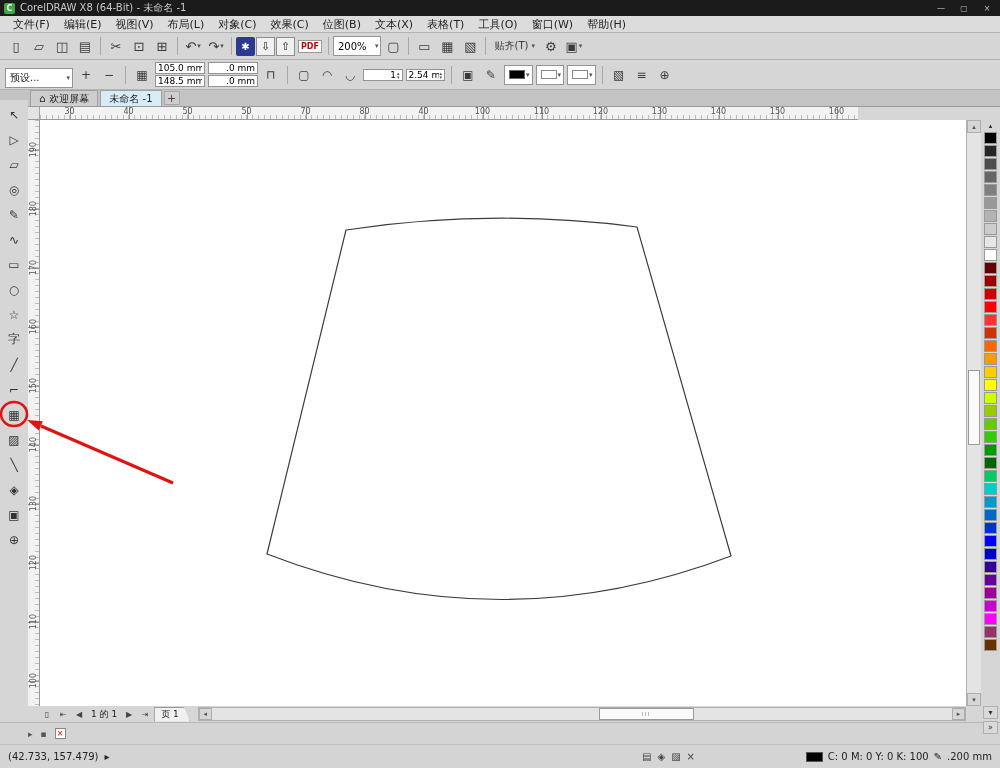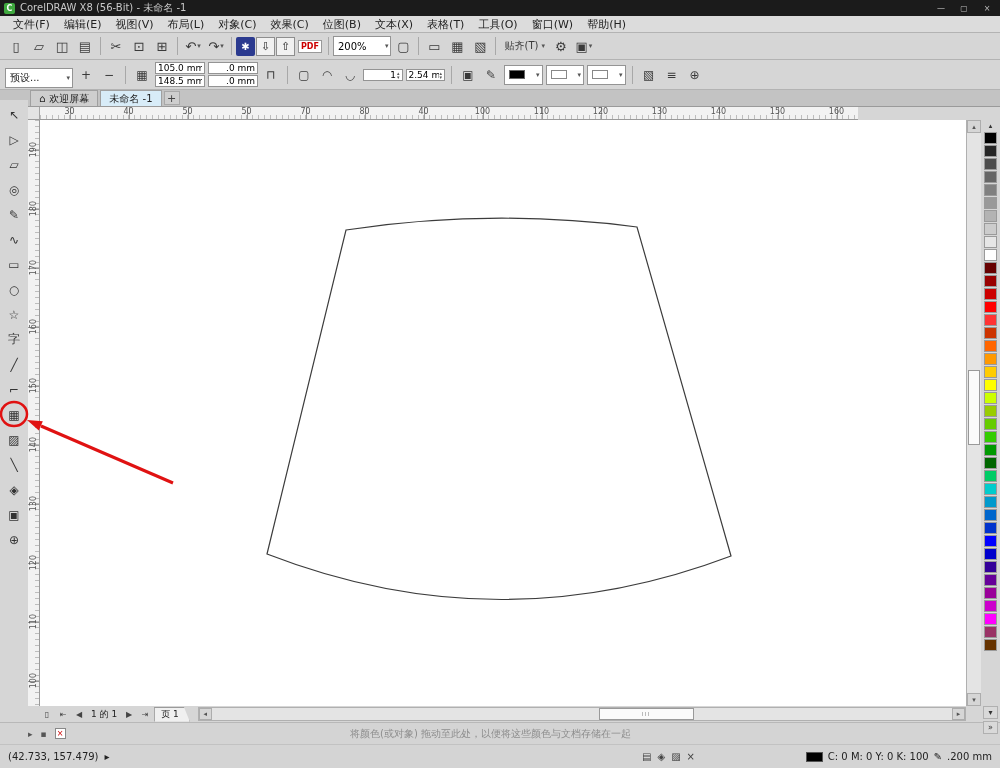--- a/index.html
+++ b/index.html
@@ -30,21 +30,21 @@
   .std-toolbar { position:absolute; top:33px; left:0; right:0; height:27px; background:#d6d6d6;
                  border-bottom:1px solid #b3b3b3; display:flex; align-items:center; padding-left:5px; gap:1px; }
   .tb-btn { height:22px; min-width:22px; font-size:13px; color:#3a3a3a; border-radius:2px; padding:0 2px;
             display:flex; align-items:center; justify-content:center; }
   .tb-sep { width:1px; height:18px; background:#a8a8a8; margin:0 3px; }
   .caret { font-size:7px; color:#555; margin-left:1px; }
   .boxed { border:1px solid #8e8e8e; background:#f1f1f1; width:19px; height:19px; font-size:11px; }
   .launcher { background:#2b3a8f; color:#fff; width:19px; height:19px; font-size:10px; border-radius:2px; }
   .pdf-badge { font-size:8px; font-weight:bold; color:#c00; background:#fff; border:1px solid #999; padding:1px 2px; }
   .combo { height:20px; background:#fff; border:1px solid #949494; display:flex; align-items:center;
-           font-size:10px; padding:0 2px 0 4px; gap:10px; }
+           font-size:10px; padding:0 2px 0 4px; gap:0; }
   .combo input { border:none; outline:none; font-size:10px; font-family:inherit; background:transparent; }
   .zoom-combo input { width:36px; }
   .snap-btn { font-size:10px; gap:2px; padding:0 4px; }
 
   
   .prop-bar { position:absolute; top:60px; left:0; right:0; height:30px; background:#d6d6d6;
               border-bottom:1px solid #b3b3b3; display:flex; align-items:center; padding-left:5px; gap:3px; font-size:10px; }
   .pb-btn { width:20px; height:20px; font-size:12px; color:#3a3a3a; }
   .preset { width:68px; height:20px; justify-content:space-between;margin-top:7px; }
   .stack { display:flex; flex-direction:column; gap:1px; }
@@ -143,21 +143,21 @@
   .cmyk-swatch { width:17px; height:10px; background:#000; border:1px solid #555; }
 
   
   .annotation { position:absolute; inset:0; z-index:50; pointer-events:none; }
 </style>
 </head>
 <body>
 
 <div class="titlebar">
   <div class="app-icon">C</div>
-  <div class="title">CorelDRAW X8 (56-Bit) - 未命名 -1</div>
+  <div class="title">CorelDRAW X8 (64-Bit) - 未命名 -1</div>
   <div class="spacer"></div>
   <div class="win-btn btn">—</div>
   <div class="win-btn btn">▢</div>
   <div class="win-btn btn close">×</div>
 </div>
 
 <div class="menubar">
 
     <span class="menu-item">文件(F)</span>
 
@@ -624,21 +624,20 @@
     <div class="sb-arrow btn">◂</div>
     <div class="h-thumb"></div>
     <div class="sb-arrow btn">▸</div>
   </div>
 </div>
 
 <div class="status-a">
   <span class="mini">▸</span>
   <span class="mini">▪</span>
   <div class="no-color-well">×</div>
-  <span class="drag-hint">将颜色(或对象) 拖动至此处，以便将这些颜色与文档存储在一起</span>
 </div>
 
 <div class="status-b">
   <span class="coords">(42.733, 157.479)</span>
   <span class="mini" style="margin-left:6px;">▸</span>
   <div class="mid-icons">
     <span>▤</span>
     <span>◈</span>
     <span>▨</span>
     <span>×</span>

